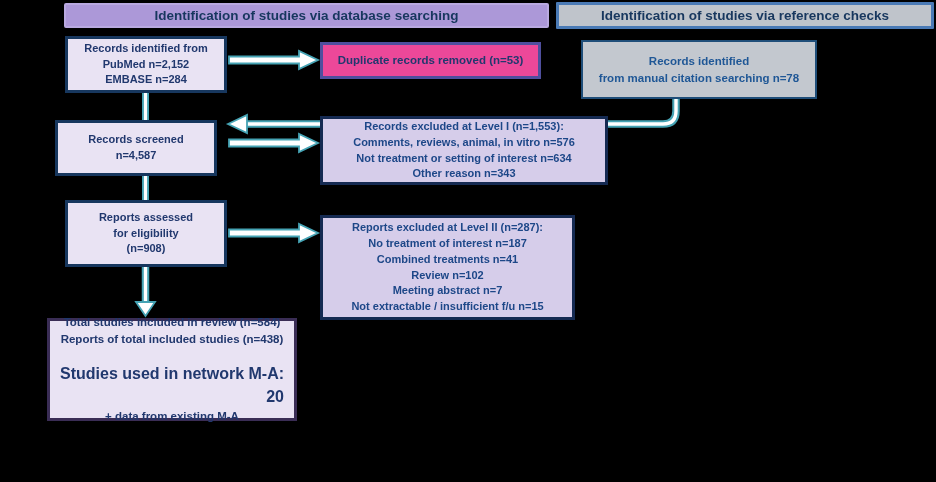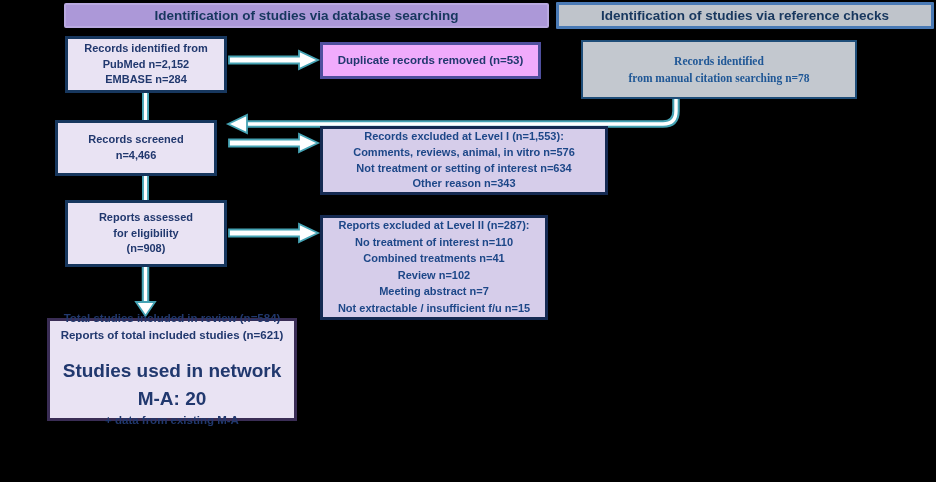--- a/index.html
+++ b/index.html
@@ -8,25 +8,25 @@
     font-family:"Liberation Sans", sans-serif; overflow:hidden;
   }
   .box {
     position:absolute; box-sizing:border-box;
     display:flex; flex-direction:column; justify-content:center; align-items:center;
     text-align:center; font-weight:bold; z-index:2; line-height:1.45;
   }
   .hdr1 { background:#ac98d8; border:2px solid #b9a9e0; border-radius:2px; color:#17375e; font-size:13.5px; }
   .hdr2 { background:#bfc4cb; border:3px solid #4a7ab5; border-radius:1px; color:#17375e; font-size:13.5px; }
   .light { background:#e9e3f3; border:3px solid #17375e; color:#21386e; font-size:11px; }
-  .dup   { background:#f0abfc; border:3px solid #4f4f9e; color:#21386e; font-size:11.5px; }
+  .dup   { background:#ec4899; border:3px solid #4f4f9e; color:#21386e; font-size:11.5px; }
   .gray  { background:#c3c8cf; border:2.5px solid #1f4e79; color:#1f5796; font-size:11.5px; }
   .excl  { background:#d6cdea; border:3px solid #152a52; color:#1d4788; font-size:11px; }
   .incl  { background:#e9e3f3; border:3px solid #3a2d55; color:#21386e; font-size:11.5px; padding:10px; }
-  .incl .big { font-size:19px; margin-top:14px; }
+  .incl .big { font-size:16px; margin-top:14px;text-align:right; }
   .incl .sub { font-size:11.5px; }
   .gap3 { }
   #connectors { position:absolute; left:0; top:0; z-index:1; }
 </style>
 </head>
 <body>
 
 <div id="stage">
 
   <svg id="connectors" width="936" height="482" viewBox="0 0 936 482">
@@ -70,52 +70,52 @@
   <div class="box light" style="left:65px; top:36px; width:162px; height:57px;text-align:right;">
     <div>Records identified from</div>
     <div>PubMed n=2,152</div>
     <div>EMBASE n=284</div>
   </div>
 
   <div class="box dup" style="left:320px; top:42px; width:221px; height:37px;">
     <div>Duplicate records removed (n=53)</div>
   </div>
 
-  <div class="box gray" style="left:581px; top:40px; width:276px; height:59px;font-family:Liberation Serif, serif;">
+  <div class="box gray" style="left:581px; top:40px; width:236px; height:59px;">
     <div>Records identified</div>
     <div>from manual citation searching n=78</div>
   </div>
 
   <div class="box light" style="left:55px; top:120px; width:162px; height:56px;">
     <div>Records screened</div>
-    <div>n=4,466</div>
+    <div>n=4,587</div>
   </div>
 
-  <div class="box excl" style="left:320px; top:126px; width:288px; height:69px;justify-content:center;">
+  <div class="box excl" style="left:320px; top:116px; width:288px; height:69px;justify-content:center;">
     <div>Records excluded at Level I (n=1,553):</div>
     <div>Comments, reviews, animal, in vitro n=576</div>
     <div>Not treatment or setting of interest n=634</div>
     <div>Other reason n=343</div>
   </div>
 
   <div class="box light" style="left:65px; top:200px; width:162px; height:67px;">
     <div>Reports assessed</div>
     <div>for eligibility</div>
     <div class="gap3">(n=908)</div>
   </div>
 
-  <div class="box excl" style="left:320px; top:215px; width:228px; height:105px;justify-content:space-between;">
+  <div class="box excl" style="left:320px; top:215px; width:255px; height:105px;">
     <div>Reports excluded at Level II (n=287):</div>
-    <div>No treatment of interest n=110</div>
+    <div>No treatment of interest n=187</div>
     <div>Combined treatments n=41</div>
     <div>Review n=102</div>
     <div>Meeting abstract n=7</div>
     <div>Not extractable / insufficient f/u n=15</div>
   </div>
 
   <div class="box incl" style="left:47px; top:318px; width:250px; height:103px;">
     <div>Total studies included in review (n=584)</div>
-    <div>Reports of total included studies (n=621)</div>
+    <div>Reports of total included studies (n=438)</div>
     <div class="big">Studies used in network M-A: 20</div>
     <div class="sub">+ data from existing M-A</div>
   </div>
 
 </div>
 
 </body></html>

